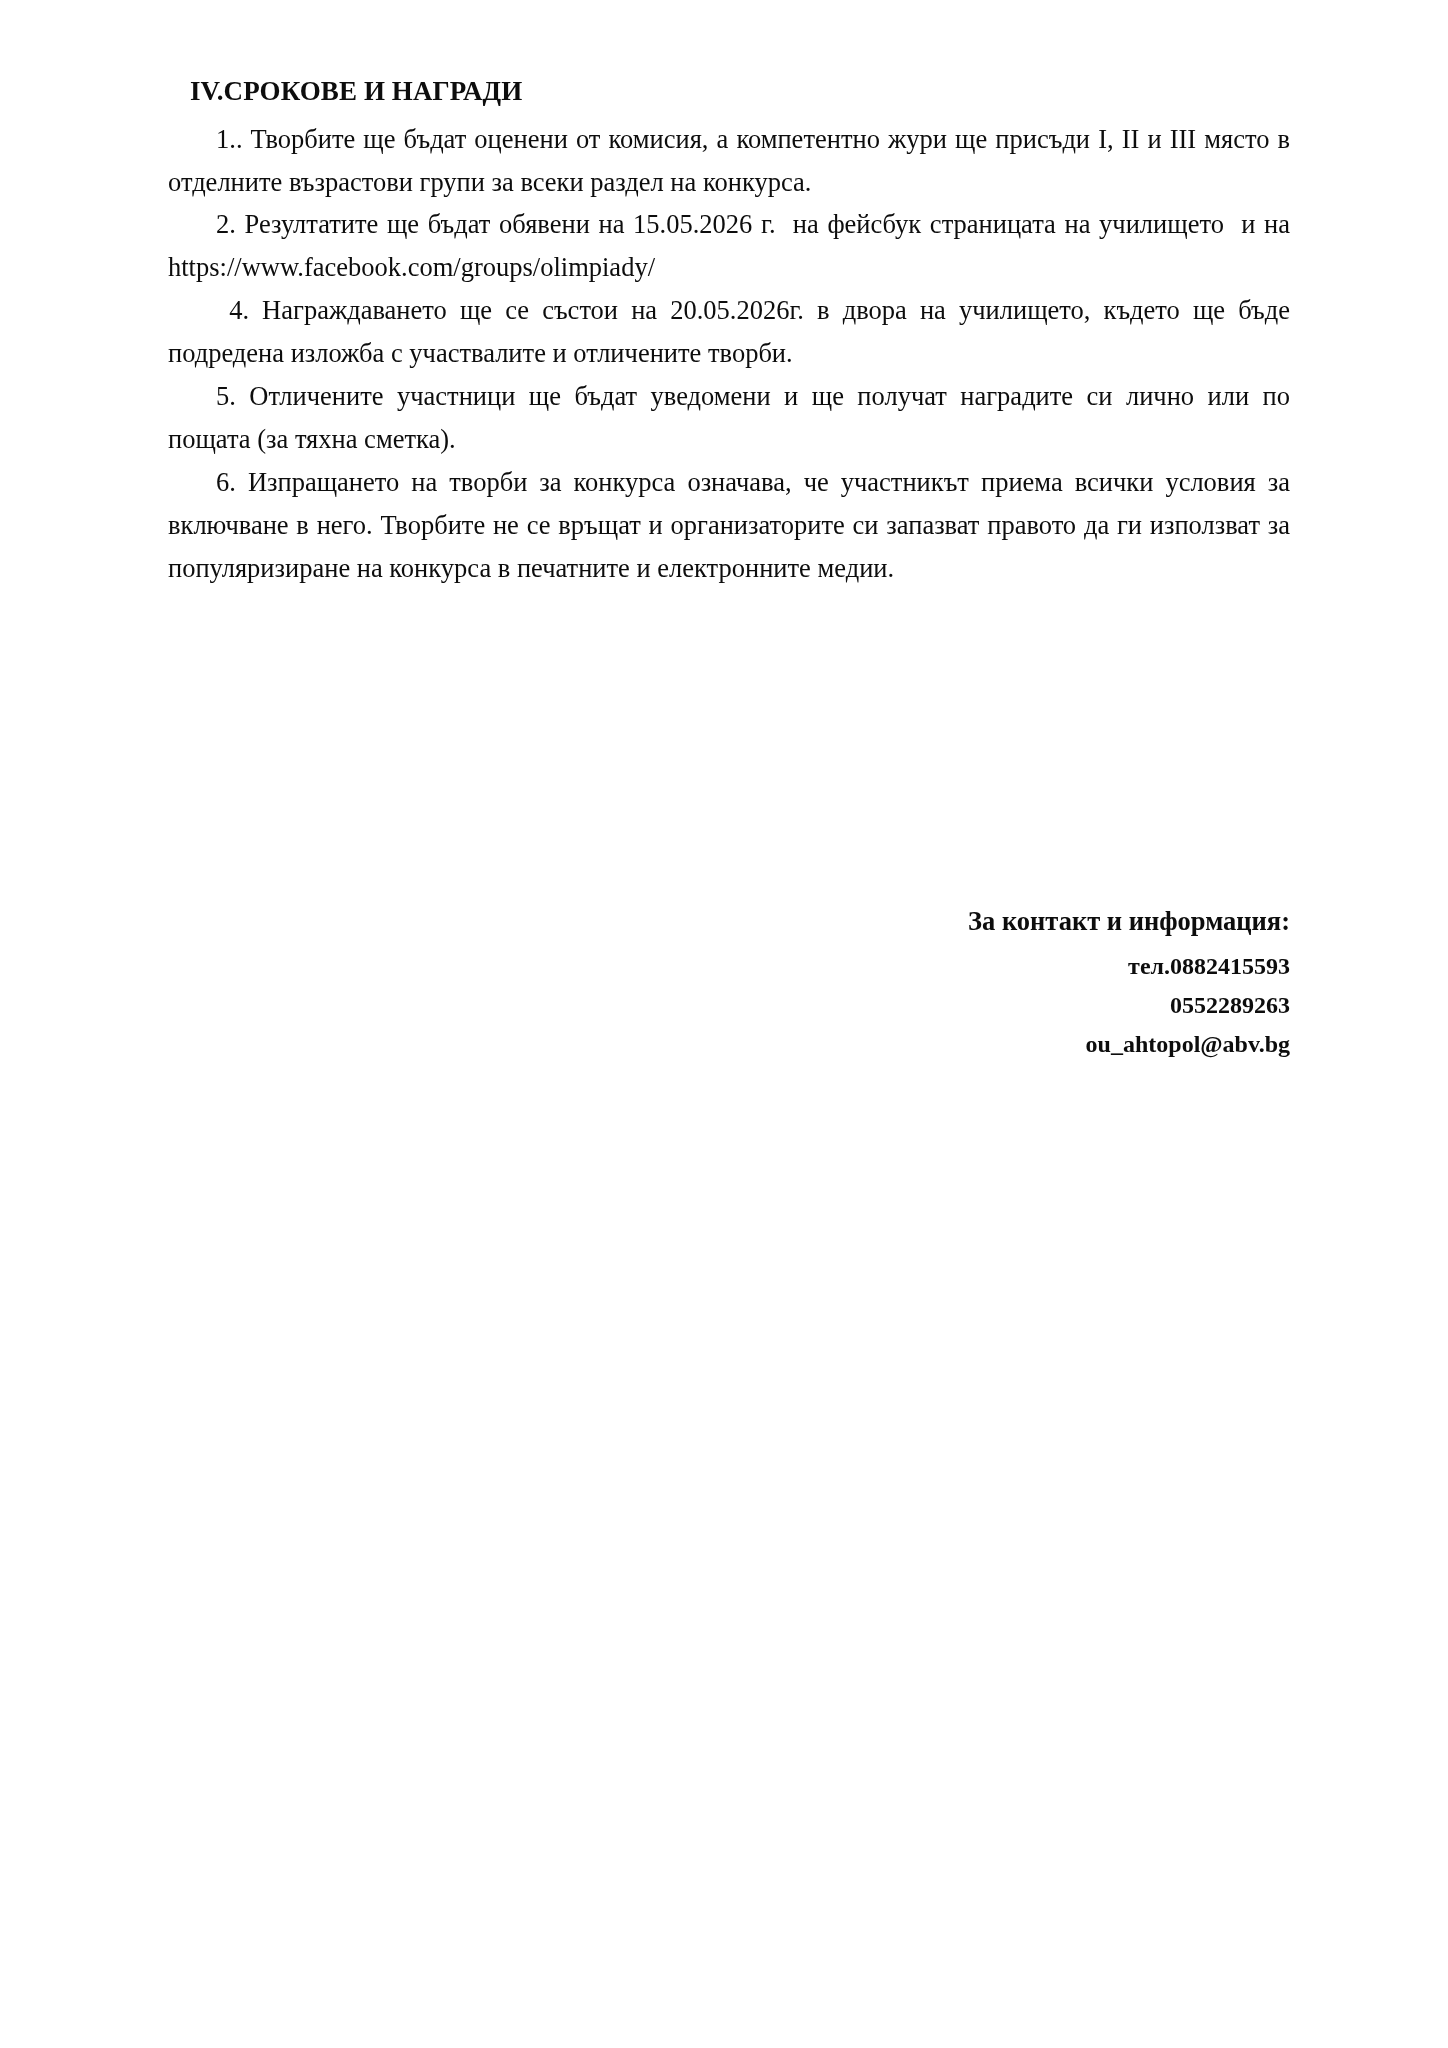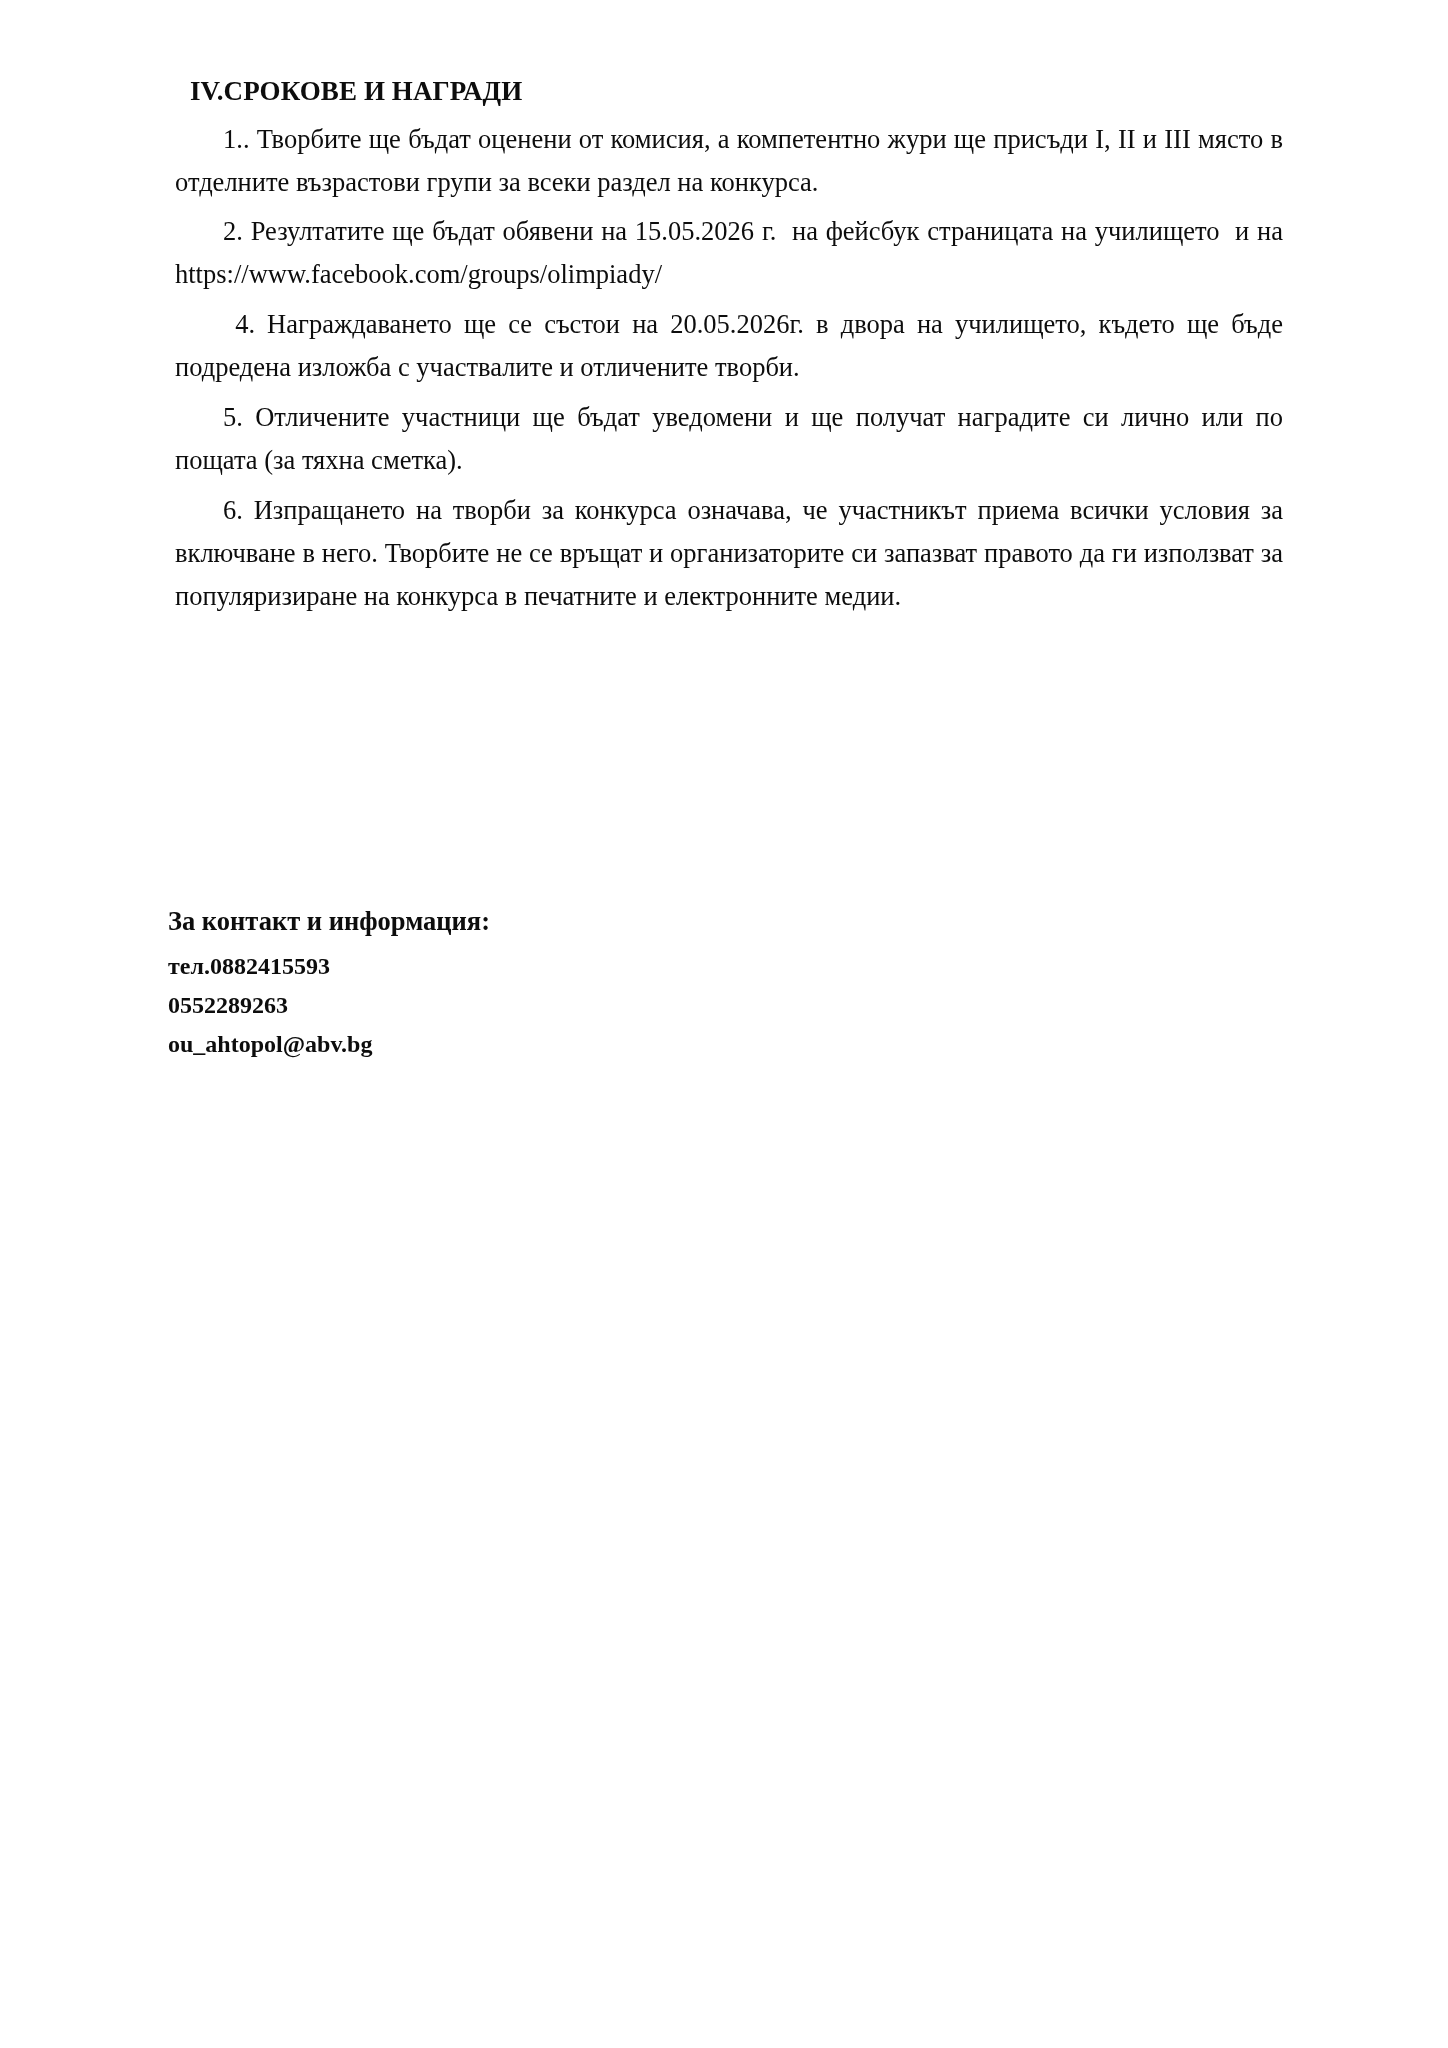--- a/index.html
+++ b/index.html
@@ -35,33 +35,33 @@
     margin: 0 0 8px 22px;
     letter-spacing: 0.1px;
     white-space: pre-wrap;
   }
 
   .para {
     font-size: 26.5px;
     line-height: 1.62;
     text-align: justify;
     text-justify: inter-word;
-    margin: 7px;
+    margin: 0;
     padding: 0;
     text-indent: 48px;
     white-space: pre-wrap;
     hyphens: none;
   }
 
   .contact-block {
     position: absolute;
     left: 168px;
     top: 900px;
     width: 1122px;
-    text-align: left;
+    text-align: right;
   }
 
   .contact-line {
     font-size: 24px;
     font-weight: bold;
     line-height: 1.62;
     margin: 0;
     white-space: pre-wrap;
   }
 

